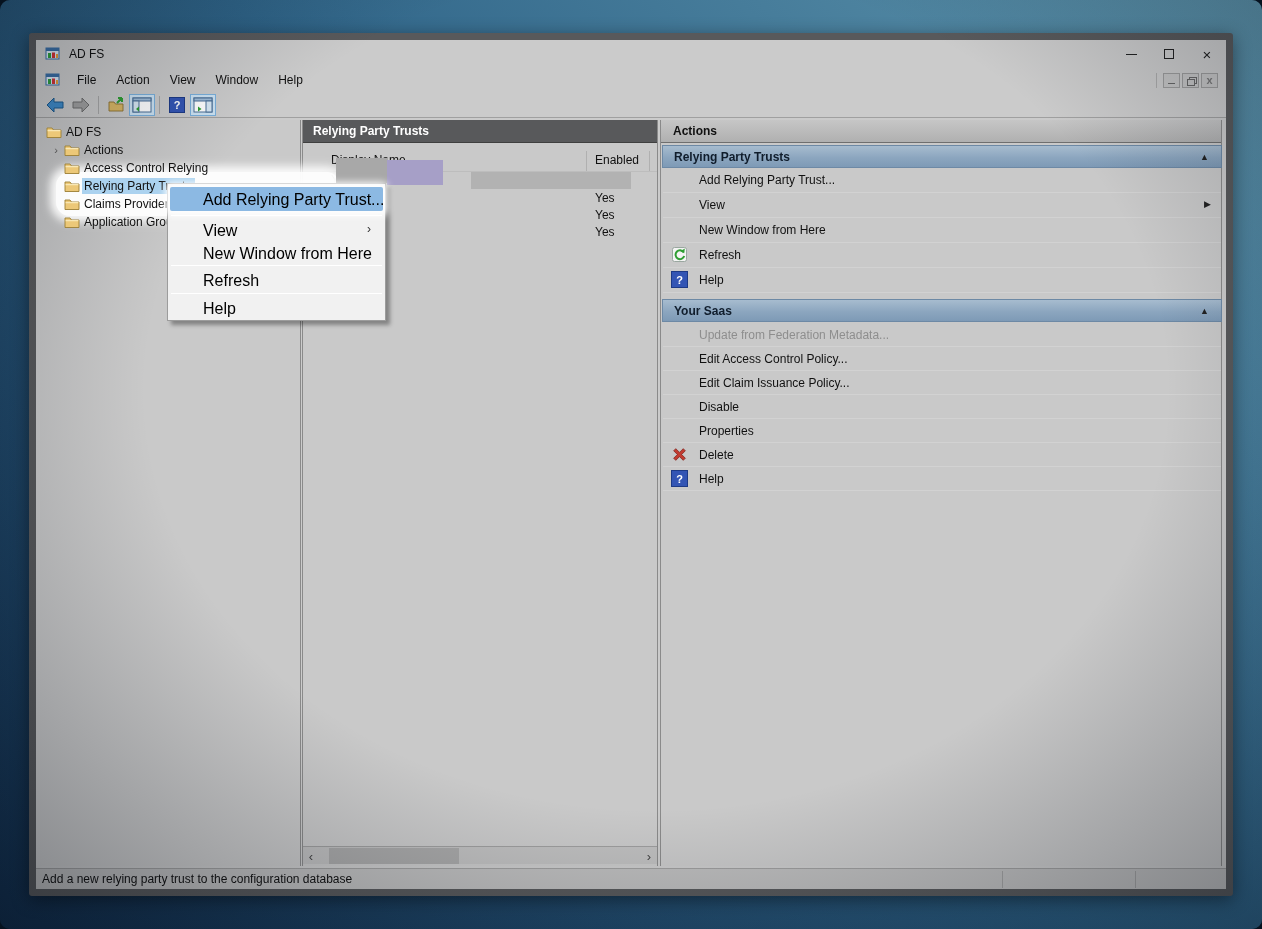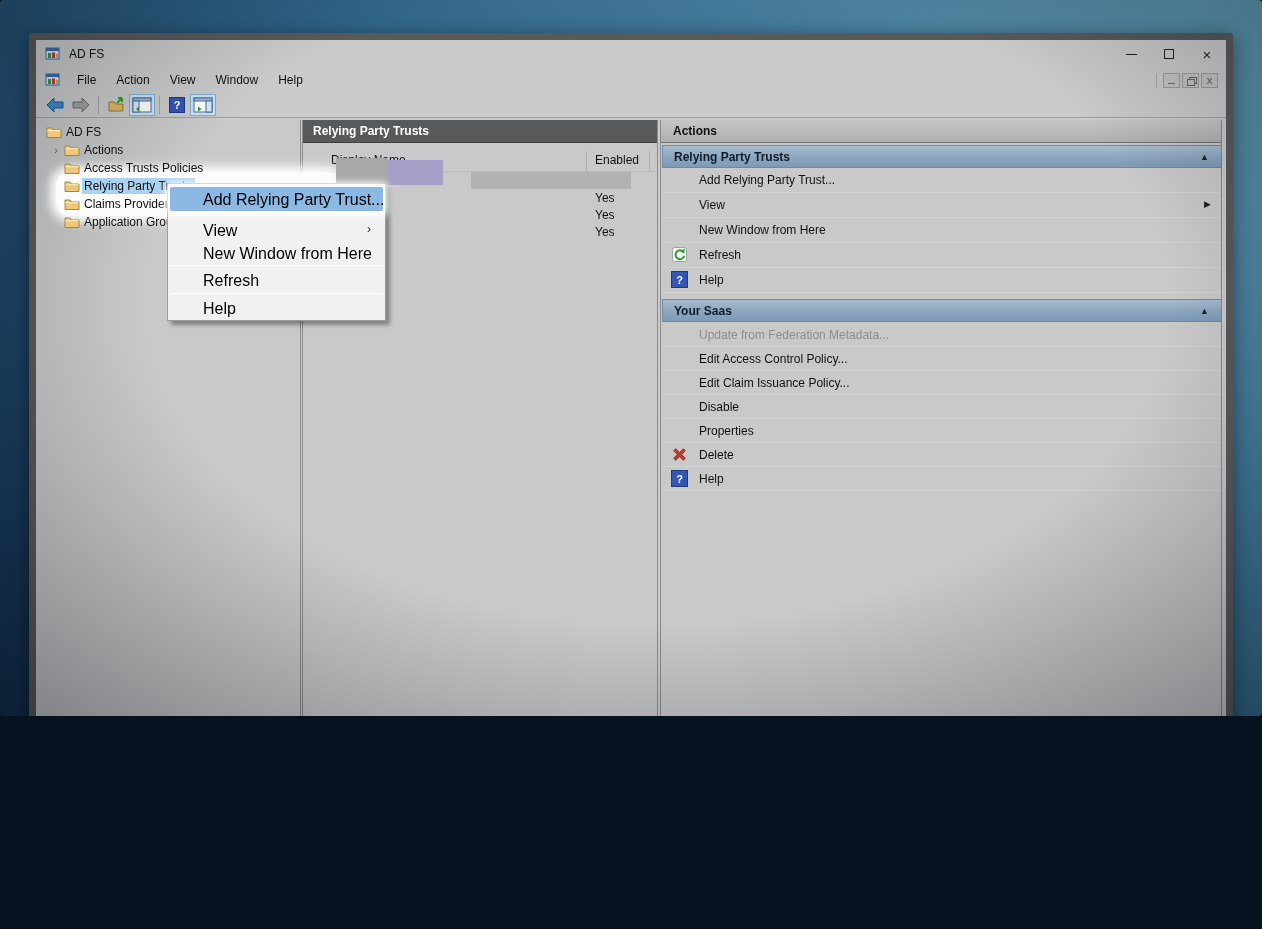--- a/index.html
+++ b/index.html
@@ -1,17 +1,17 @@
 <!DOCTYPE html>
 <html style="--desktop_tr: #5e95ad; --desktop_mid: #2f6488; --desktop_bl: #122e4c; --frame: #58595b; --chrome: #cbcbcb; --panel: #c9c9c9; --panel_border: #8a8a8a; --dark_header: #58595b; --dark_header_text: #ffffff; --actions_header_top: #c6c6c6; --actions_header_bottom: #b0b0b0; --section_top: #a7bccf; --section_bottom: #7e9ab6; --section_text: #101d2c; --menu_bg: #f1f1f1; --menu_border: #9c9c9c; --menu_highlight: #8cb9e3; --tree_selection: #abd2ef; --redaction_gray: #a8a8a8; --redaction_purple: #a69fc7; --row_strip: #b2b2b2; --status_bg: #bdbdbd; --divider: #d2d2d2; --disabled_text: #8e8e8e; --text: #111111; --scrollbar_track: #bfbfbf; --scrollbar_thumb: #a8a8a8;"><head>
 <meta charset="utf-8">
 <style>
   html,body{margin:0;padding:0;background:#06121f;}
   *{box-sizing:border-box;font-family:"Liberation Sans","DejaVu Sans",sans-serif;}
-  .desktop{position:relative;width:1262px;height:716px;overflow:hidden;border-radius:4px;
+  .desktop{position:relative;width:1262px;height:929px;overflow:hidden;border-radius:10px;
     background:linear-gradient(222deg,var(--desktop_tr,#5e95ad) 0%,var(--desktop_mid,#2f6488) 45%,var(--desktop_bl,#122e4c) 100%);}
   .vignette{position:absolute;inset:0;background:radial-gradient(ellipse at 52% 42%,rgba(0,0,0,0) 55%,rgba(2,8,18,.38) 100%);pointer-events:none;}
   .win-frame{position:absolute;left:29px;top:33px;width:1204px;height:863px;background:var(--frame,#58595b);border-radius:3px;box-shadow:0 4px 18px rgba(0,0,0,.45);}
   .window{position:absolute;left:36px;top:40px;width:1190px;height:849px;background:var(--chrome,#cbcbcb);font-size:12px;color:var(--text,#111);}
 
   
   .titlebar{position:absolute;left:36px;top:40px;width:1190px;height:28px;display:flex;align-items:center;}
   .title-text{margin-left:8px;}
   .win-controls{margin-left:auto;display:flex;height:100%;}
   .win-btn{width:38px;height:100%;display:flex;align-items:center;justify-content:center;color:#222;}
@@ -218,21 +218,21 @@
         <span class="chev">›</span>
         <svg width="16" height="15">
             <use href="#ic-folder"></use>
           </svg>
         <span class="lbl">Actions</span>
       </div>
       <div class="tree-row" style="top:39px;padding-left:24px;">
         <svg width="16" height="15">
             <use href="#ic-folder"></use>
           </svg>
-        <span class="lbl">Access Trusts Policies</span>
+        <span class="lbl">Access Control Relying</span>
       </div>
       <div class="tree-row" style="top:57px;padding-left:24px;">
         <svg width="16" height="15">
             <use href="#ic-folder"></use>
           </svg>
         <span class="lbl selected">Relying Party Trusts</span>
       </div>
       <div class="tree-row" style="top:75px;padding-left:24px;">
         <svg width="16" height="15">
             <use href="#ic-folder"></use>

